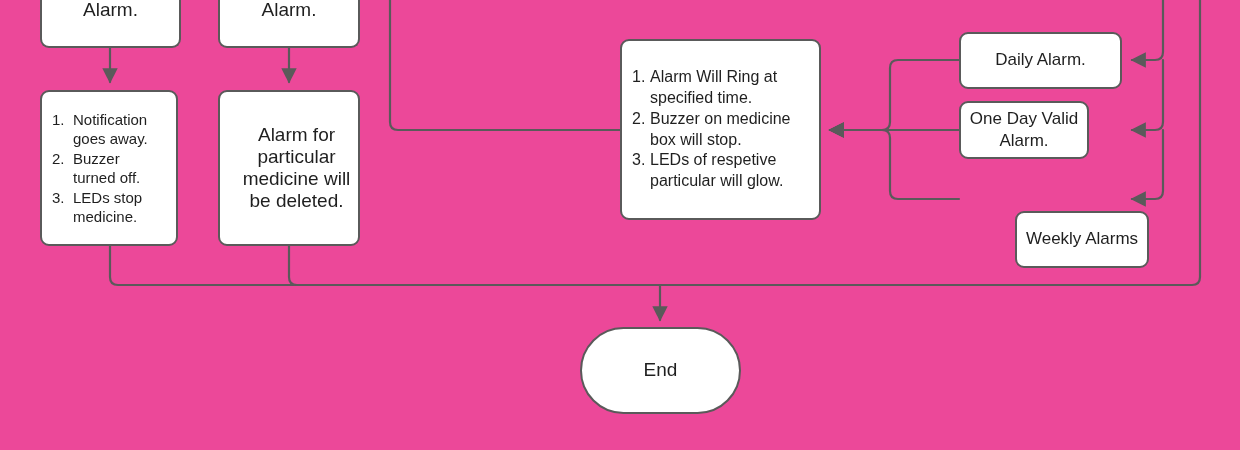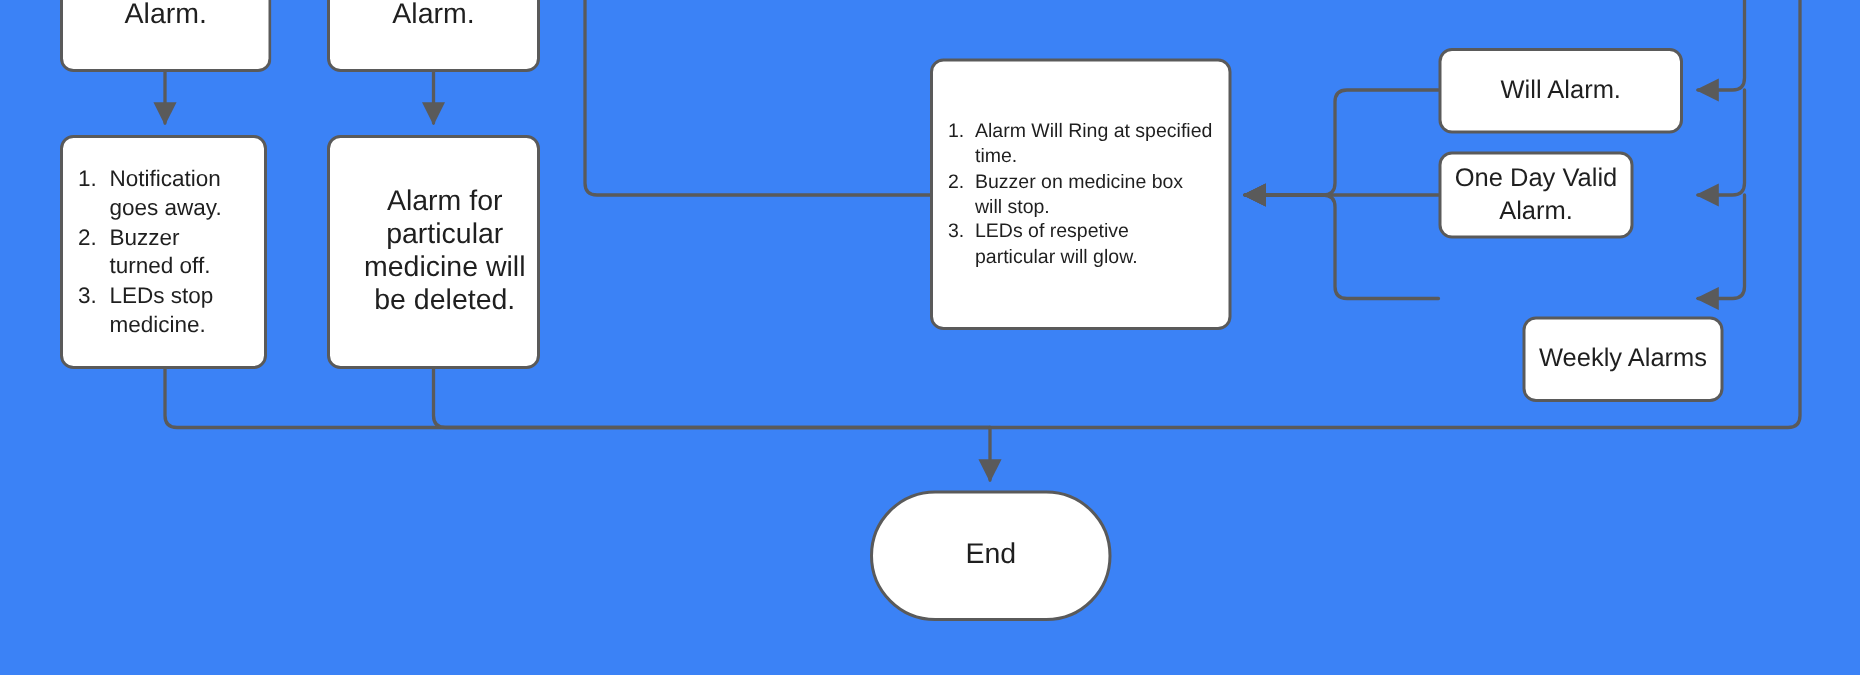--- a/index.html
+++ b/index.html
@@ -8,21 +8,21 @@
     background: #ffffff;
   }
   body {
     font-family: "Liberation Sans", sans-serif;
     -webkit-font-smoothing: antialiased;
   }
   #canvas {
     position: relative;
     width: 1240px;
     height: 450px;
-    background: #3b82f6;
+    background: #ec4899;
     overflow: hidden;
     text-decoration: underline;
   }
   #edges {
     position: absolute;
     left: 0;
     top: 0;
     width: 1240px;
     height: 450px;
     pointer-events: none;
@@ -85,21 +85,21 @@
 
   #node-set-alarm-left .node-text,
   #node-set-alarm-right .node-text { font-size: 19px; }
   #node-alarm-deleted .node-text { font-size: 19px; margin-left: 15px; }
   #node-notification-off { font-size: 15px; }
   #node-notification-off .node-list ol li { padding-left: 21px; }
   #node-notification-off .node-list ol li::before {
     content: counter(li) ".";
     position: absolute; left: 0; top: 0;
   }
-  #node-alarm-actions { font-size: 13px; }
+  #node-alarm-actions { font-size: 16px; }
   #node-alarm-actions .node-list ol li { padding-left: 18px; margin-bottom: 0px; }
   #node-alarm-actions .node-list ol li::before {
     content: counter(li) ".";
     position: absolute; left: 0; top: 0;
   }
   #node-daily-alarm .node-text,
   #node-one-day-alarm .node-text,
   #node-weekly-alarms .node-text { font-size: 17px; line-height: 1.3; }
   #node-end .node-text { font-size: 19px; text-align: center; }
 </style>
@@ -165,21 +165,21 @@
     <div class="node-list">
       <ol>
         <li>Alarm Will Ring at specified time.</li>
         <li>Buzzer on medicine box will stop.</li>
         <li>LEDs of respetive particular will glow.</li>
       </ol>
     </div>
   </div>
 
   <div class="node" id="node-daily-alarm">
-    <div class="node-text">Will Alarm.</div>
+    <div class="node-text">Daily Alarm.</div>
   </div>
 
   <div class="node" id="node-one-day-alarm">
     <div class="node-text">One Day Valid Alarm.</div>
   </div>
 
   <div class="node" id="node-weekly-alarms">
     <div class="node-text">Weekly Alarms</div>
   </div>
 

